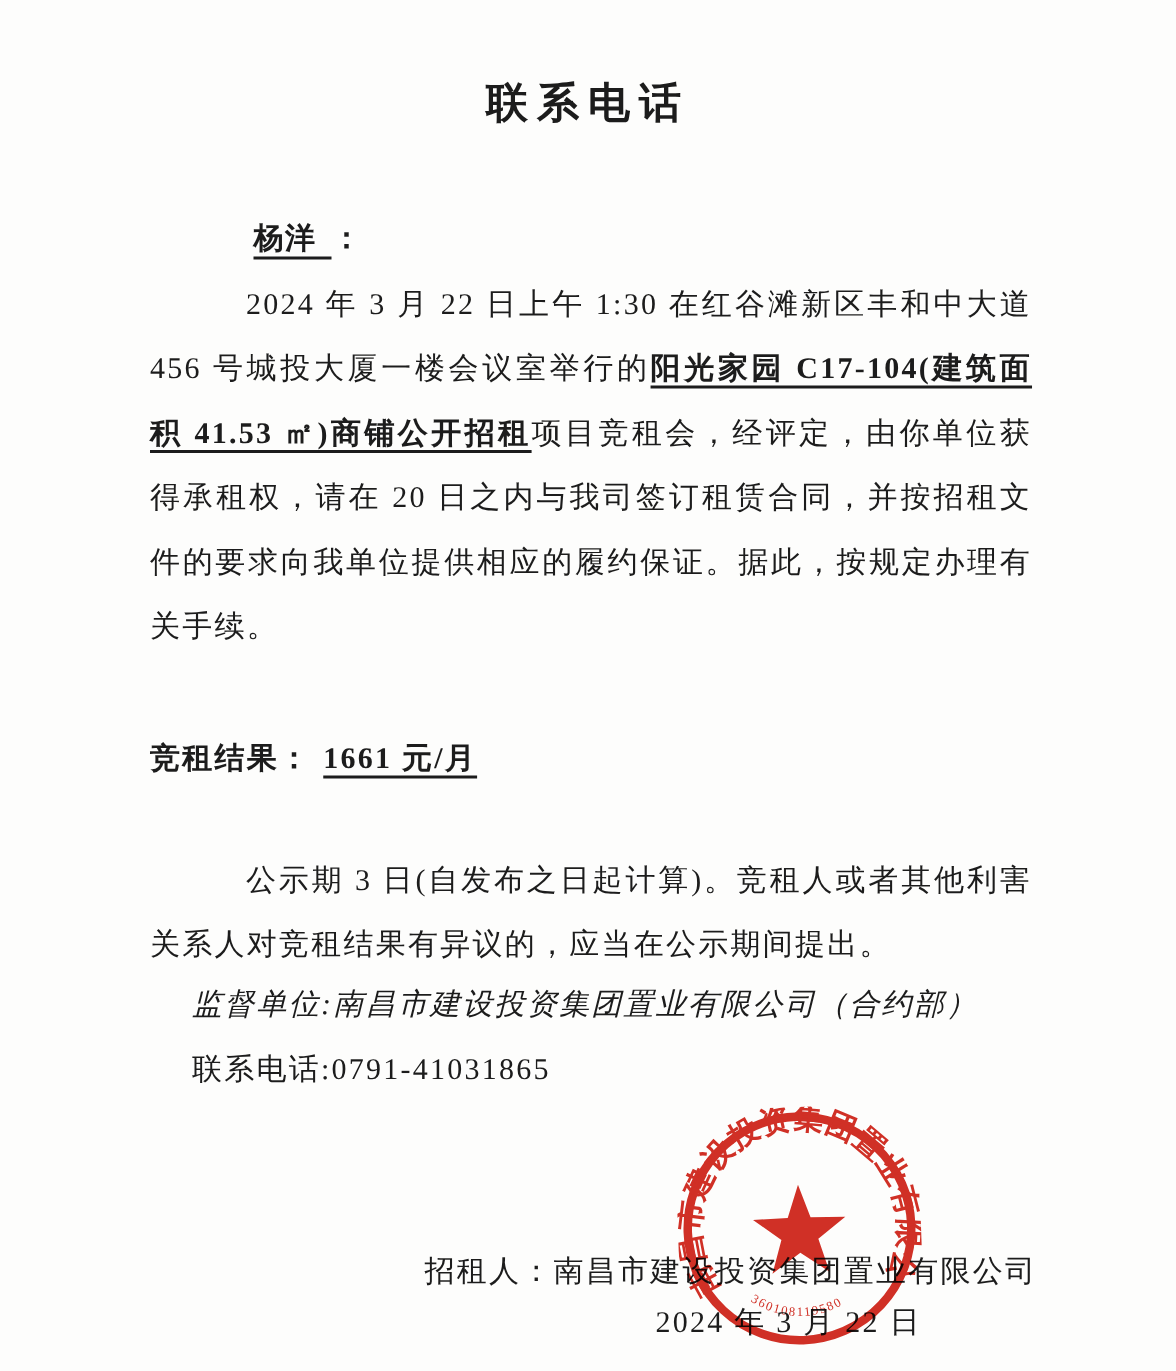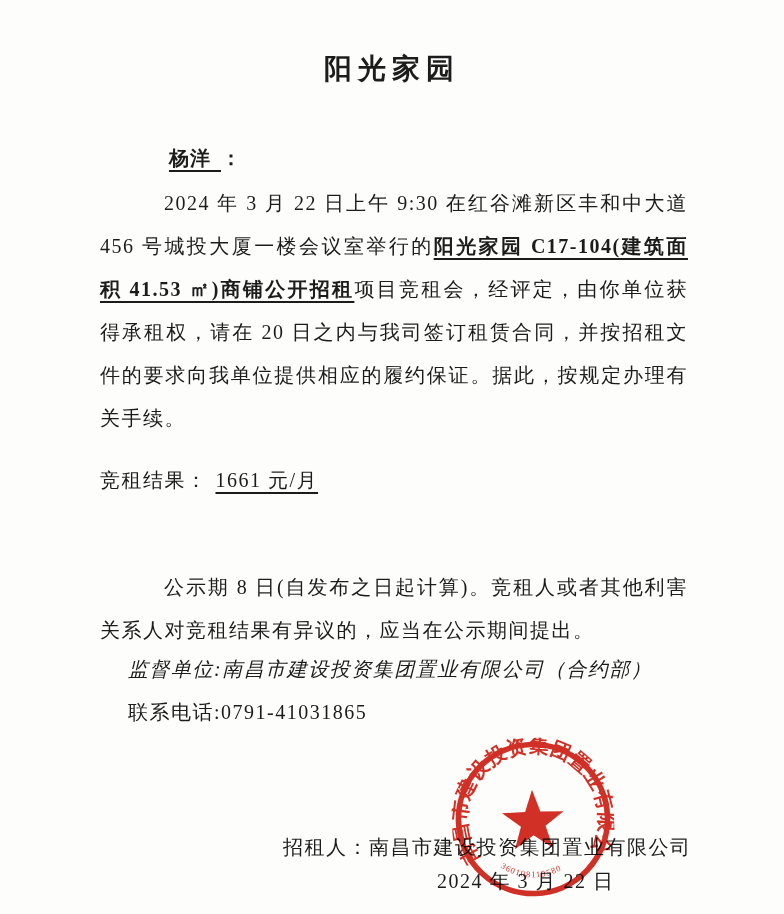--- a/index.html
+++ b/index.html
@@ -31,22 +31,22 @@
   }
   .para1{top:182px;text-indent:64px;}
   .para2{top:566px;text-indent:64px;}
   .u-bold{
     font-weight:bold;
     text-decoration:underline;
     text-underline-offset:5px;
     text-decoration-thickness:1.5px;
   }
   .result-line{
-    position:absolute;top:467px;left:100px;
-    font-size:20px;font-weight:normal;letter-spacing:1.5px;
+    position:absolute;top:492px;left:100px;
+    font-size:20px;font-weight:bold;letter-spacing:1.5px;
   }
   .result-line .value{
     text-decoration:underline;
     text-underline-offset:5px;
     text-decoration-thickness:1.5px;
     padding:0 14px 0 8px;
   }
   .supervisor-line{
     position:absolute;top:656px;left:128px;
     font-size:20px;letter-spacing:1.5px;margin:0;font-style:italic;
@@ -70,29 +70,29 @@
     opacity:.94;
     transform:rotate(-2deg);
   }
   .seal text{font-family:"Liberation Serif","DejaVu Serif",serif;}
 </style>
 </head>
 <body>
 
 <div class="page">
 
-  <div class="doc-title">阳光家园</div>
+  <div class="doc-title">联系电话</div>
 
   <div class="recipient"><span class="name">杨洋</span><span>：</span></div>
 
-  <p class="body-para para1"><span>2024 年 3 月 22 日上午 9:30 在红谷滩新区丰和中大道 456 号城投大厦一楼会议室举行的</span><span class="u-bold">阳光家园 C17-104(建筑面积 41.53 ㎡)商铺公开招租</span><span>项目竞租会，经评定，由你单位获得承租权，请在 20 日之内与我司签订租赁合同，并按招租文件的要求向我单位提供相应的履约保证。据此，按规定办理有关手续。</span></p>
+  <p class="body-para para1"><span>2024 年 3 月 22 日上午 1:30 在红谷滩新区丰和中大道 456 号城投大厦一楼会议室举行的</span><span class="u-bold">阳光家园 C17-104(建筑面积 41.53 ㎡)商铺公开招租</span><span>项目竞租会，经评定，由你单位获得承租权，请在 20 日之内与我司签订租赁合同，并按招租文件的要求向我单位提供相应的履约保证。据此，按规定办理有关手续。</span></p>
 
   <div class="result-line"><span>竞租结果：</span><span class="value">1661 元/月</span></div>
 
-  <p class="body-para para2">公示期 8 日(自发布之日起计算)。竞租人或者其他利害关系人对竞租结果有异议的，应当在公示期间提出。</p>
+  <p class="body-para para2">公示期 3 日(自发布之日起计算)。竞租人或者其他利害关系人对竞租结果有异议的，应当在公示期间提出。</p>
 
   <p class="supervisor-line">监督单位:南昌市建设投资集团置业有限公司（合约部）</p>
 
   <p class="phone-line">联系电话:0791-41031865</p>
 
   <p class="signature-line"><span>招租人：</span><span>南昌市建设投资集团置业有限公司</span></p>
 
   <p class="date-line">2024 年 3 月 22 日</p>
 
   <svg class="seal" viewBox="0 0 200 200" aria-hidden="true">

